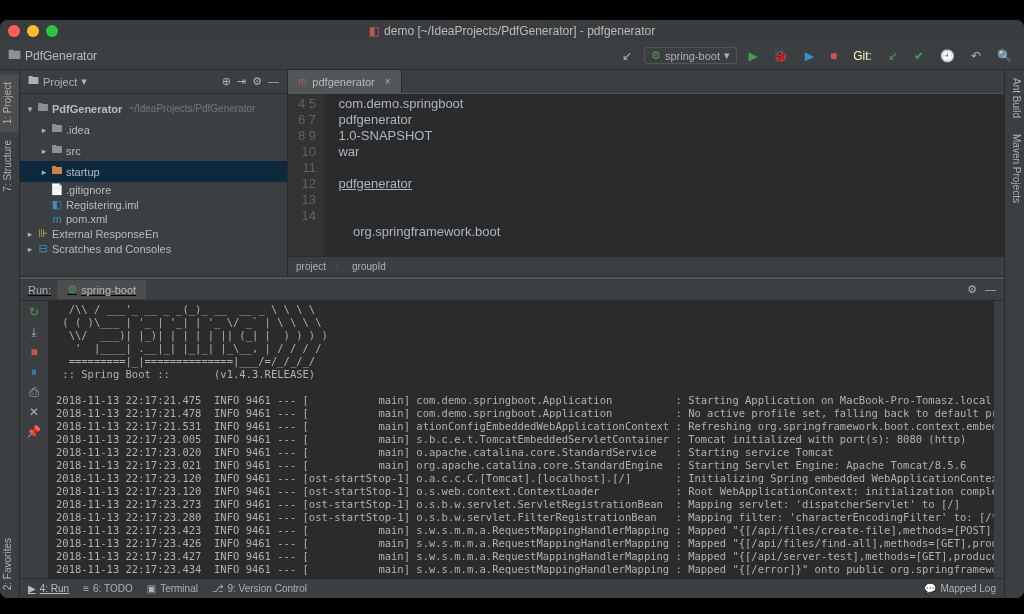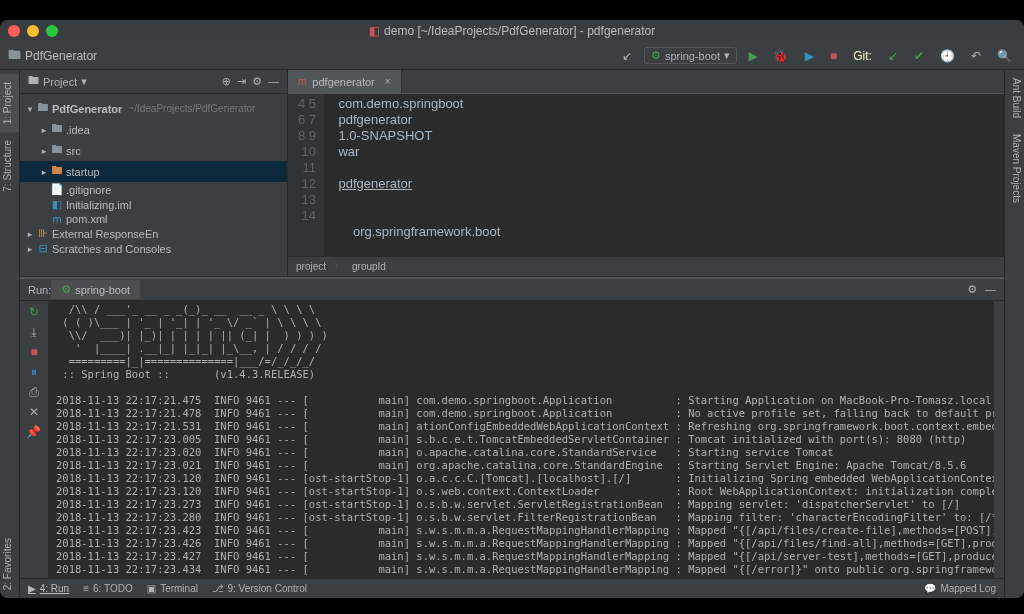--- a/index.html
+++ b/index.html
@@ -72,21 +72,21 @@
   .code { flex: 1; padding: 2px 0; color: #a9b7c6; white-space: pre; overflow: hidden; }
   .code .tag { color: #e8bf6a; }
   .code .txt { color: #a9b7c6; }
   .code .underline { text-decoration: underline; }
   .breadcrumb-bar { height: 20px; background: #3c3f41; border-top: 1px solid #2b2b2b; display: flex; align-items: center; padding: 0 8px; gap: 8px; color: #afb1b3; font-size: 10px; }
   .bc-sep { color: #666; }
   
   
   .run-panel { height: 302px; background: #2b2b2b; border-top: 1px solid #2b2b2b; display: flex; flex-direction: column; }
   .run-header { height: 24px; background: #3c3f41; display: flex; align-items: center; justify-content: space-between; padding: 0 8px; border-bottom: 1px solid #2b2b2b; border-top: 2px solid #515658; }
-  .run-header-left { display: flex; align-items: center; gap: 0; }
+  .run-header-left { display: flex; align-items: center; gap: 6px; text-decoration: underline; }
   .run-label { color: #afb1b3; font-size: 11px; }
   .run-tab { background: #4b4d4f; padding: 3px 10px; font-size: 11px; color: #bbbbbb; display: flex; align-items: center; gap: 4px; border-radius: 2px; }
   .run-gear-icon { color: #499c54; font-size: 11px; }
   .run-body { flex: 1; display: flex; overflow: hidden; }
   .run-side { width: 28px; background: #3c3f41; display: flex; flex-direction: column; align-items: center; padding-top: 4px; gap: 6px; }
   .run-side-btn { color: #afb1b3; font-size: 12px; cursor: pointer; }
   .run-side-btn.green { color: #499c54; }
   .run-side-btn.red { color: #c75450; }
   .run-side-btn.blue { color: #3592c4; }
   .console { flex: 1; padding: 2px 8px; font-family: Menlo, Consolas, monospace; font-size: 10.5px; line-height: 13px; color: #afb1b3; overflow: hidden; white-space: pre; }
@@ -194,21 +194,21 @@
             <div class="tree-item">
               <span class="indent" style="width:14px"></span>
                 <span class="tree-arrow"></span>
               <span class="tree-icon file">📄</span>
               <span class="tree-label">.gitignore</span>
             </div>
             <div class="tree-item">
               <span class="indent" style="width:14px"></span>
                 <span class="tree-arrow"></span>
               <span class="tree-icon" style="color:#3592c4;">◧</span>
-              <span class="tree-label">Initializing.iml</span>
+              <span class="tree-label">Registering.iml</span>
             </div>
             <div class="tree-item">
               <span class="indent" style="width:14px"></span>
                 <span class="tree-arrow"></span>
               <span class="tree-icon" style="color:#3592c4;">m</span>
               <span class="tree-label">pom.xml</span>
             </div>
             <div class="tree-item">
               <span class="tree-arrow">▸</span>
               <span class="tree-icon" style="color:#c9a94e;">⊪</span>

